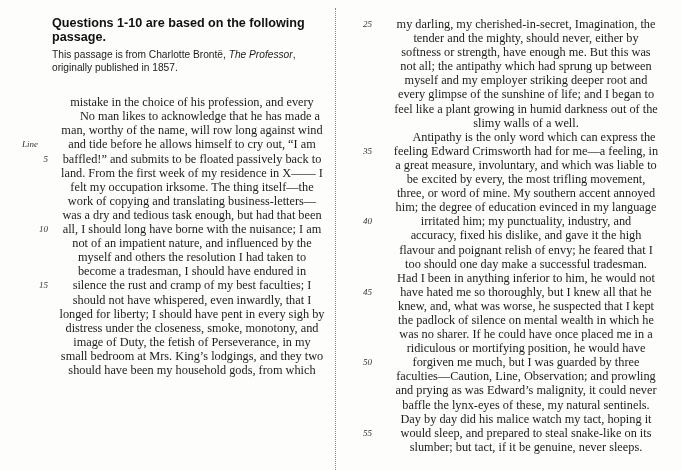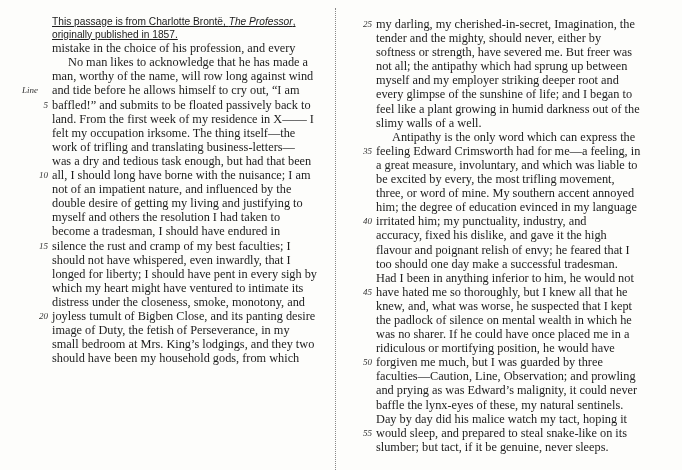--- a/index.html
+++ b/index.html
@@ -40,33 +40,33 @@
       font-weight: bold;
       font-size: 12.6px;
       line-height: 14px;
       margin: 0 0 5px 0;
       color: #111;
     }
     .intro {
       font-family: "Liberation Sans", sans-serif;
       font-size: 10.2px;
       line-height: 12.6px;
-      margin: 0 0 0 0;
-      text-decoration: underline;
+      margin: 0 0 21px 0;
     }
     .intro em { font-style: italic; }
     .passage {
       font-family: "Liberation Serif", serif;
       font-size: 12.3px;
       line-height: 14.1px;
     }
     .line {
       position: relative;
       white-space: nowrap;
       height: 14.1px;
+      text-align: center;
     }
     .line.indent { padding-left: 16px; }
     .lnum {
       position: absolute;
       right: 100%;
       margin-right: 4px;
       top: 0;
       font-family: "Liberation Serif", serif;
       font-style: italic;
       font-size: 9px;
@@ -79,57 +79,55 @@
       margin-right: 14px;
       font-style: italic;
       font-size: 9px;
       color: #333;
     }
   </style>
 </head>
 <body>
 
 <div class="col col-left">
+  <div class="heading">Questions 1-10 are based on the following passage.</div>
   <div class="intro">
     <span>This passage is from Charlotte Brontë, </span><em>The Professor</em><span>, originally published in 1857.</span>
   </div>
   <div class="passage" id="left-passage">
       <div class="line"><span>mistake in the choice of his profession, and every</span></div>
       <div class="line indent"><span>No man likes to acknowledge that he has made a</span></div>
       <div class="line"><span>man, worthy of the name, will row long against wind</span></div>
       <div class="line"><span class="line-label">Line</span><span>and tide before he allows himself to cry out, “I am</span></div>
       <div class="line"><span class="lnum">5</span><span>baffled!” and submits to be floated passively back to</span></div>
       <div class="line"><span>land. From the first week of my residence in X—— I</span></div>
       <div class="line"><span>felt my occupation irksome. The thing itself—the</span></div>
-      <div class="line"><span>work of trifling and translating business-letters—</span></div>
+      <div class="line"><span>work of copying and translating business-letters—</span></div>
       <div class="line"><span>was a dry and tedious task enough, but had that been</span></div>
       <div class="line"><span class="lnum">10</span><span>all, I should long have borne with the nuisance; I am</span></div>
       <div class="line"><span>not of an impatient nature, and influenced by the</span></div>
-      <div class="line"><span>double desire of getting my living and justifying to</span></div>
       <div class="line"><span>myself and others the resolution I had taken to</span></div>
       <div class="line"><span>become a tradesman, I should have endured in</span></div>
       <div class="line"><span class="lnum">15</span><span>silence the rust and cramp of my best faculties; I</span></div>
       <div class="line"><span>should not have whispered, even inwardly, that I</span></div>
       <div class="line"><span>longed for liberty; I should have pent in every sigh by</span></div>
-      <div class="line"><span>which my heart might have ventured to intimate its</span></div>
       <div class="line"><span>distress under the closeness, smoke, monotony, and</span></div>
-      <div class="line"><span class="lnum">20</span><span>joyless tumult of Bigben Close, and its panting desire</span></div>
       <div class="line"><span>image of Duty, the fetish of Perseverance, in my</span></div>
       <div class="line"><span>small bedroom at Mrs. King’s lodgings, and they two</span></div>
       <div class="line"><span>should have been my household gods, from which</span></div>
     </div>
 </div>
 
 <div class="divider"></div>
 
 <div class="col col-right">
   <div class="passage" id="right-passage">
       <div class="line"><span class="lnum">25</span><span>my darling, my cherished-in-secret, Imagination, the</span></div>
       <div class="line"><span>tender and the mighty, should never, either by</span></div>
-      <div class="line"><span>softness or strength, have severed me. But freer was</span></div>
+      <div class="line"><span>softness or strength, have enough me. But this was</span></div>
       <div class="line"><span>not all; the antipathy which had sprung up between</span></div>
       <div class="line"><span>myself and my employer striking deeper root and</span></div>
       <div class="line"><span>every glimpse of the sunshine of life; and I began to</span></div>
       <div class="line"><span>feel like a plant growing in humid darkness out of the</span></div>
       <div class="line"><span>slimy walls of a well.</span></div>
       <div class="line indent"><span>Antipathy is the only word which can express the</span></div>
       <div class="line"><span class="lnum">35</span><span>feeling Edward Crimsworth had for me—a feeling, in</span></div>
       <div class="line"><span>a great measure, involuntary, and which was liable to</span></div>
       <div class="line"><span>be excited by every, the most trifling movement,</span></div>
       <div class="line"><span>three, or word of mine. My southern accent annoyed</span></div>

